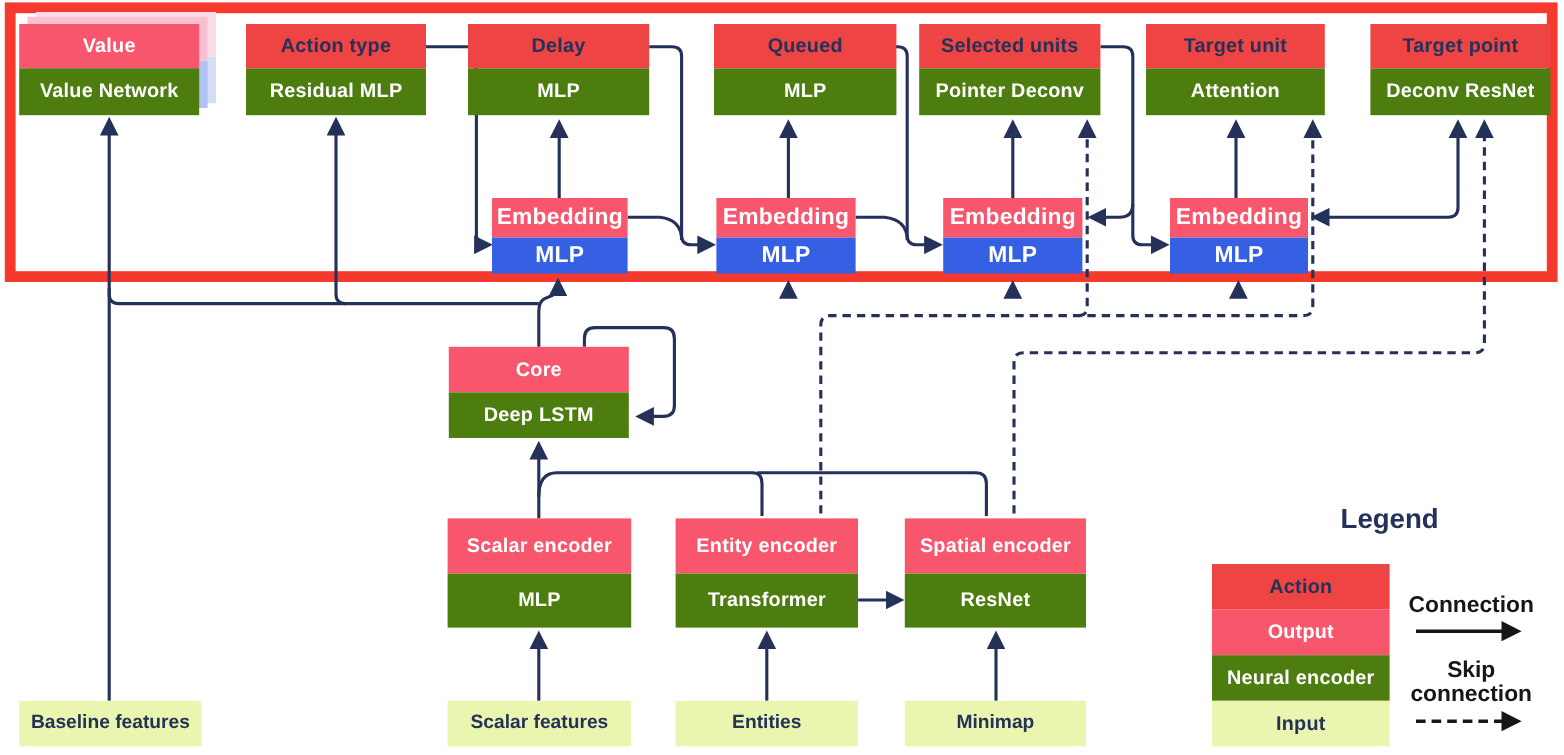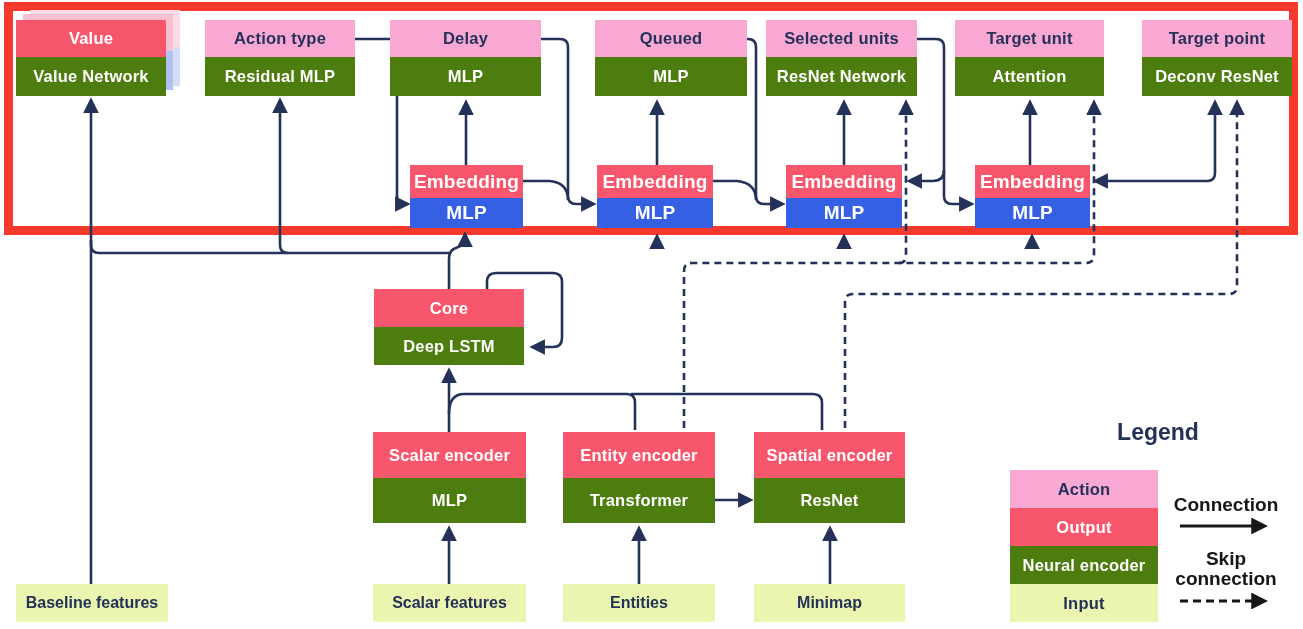--- a/index.html
+++ b/index.html
@@ -8,21 +8,21 @@
     font-family:"Liberation Sans", sans-serif;overflow:hidden;
   }
   #wires{position:absolute;left:0;top:0;z-index:1;}
   .blk{position:absolute;z-index:3;}
   .band{
     display:flex;align-items:center;justify-content:center;
     font-weight:bold;letter-spacing:.2px;
   }
   .f-head{font-size:16.5px;}
   .f-emb{font-size:19px;}
-  .yellow{background:#f9a8d4;color:#243158;}
+  .yellow{background:#ef4444;color:#243158;}
   .pink{background:#F8566D;color:#ffffff;}
   .blue{background:#4d7c0f;color:#ffffff;}
   .eblue{background:#3560E4;color:#ffffff;}
   .green{background:#EAF6AF;color:#243158;}
   .h37{height:37px;} .h39{height:39px;}
   .h33{height:33px;} .h30{height:30px;}
   .h38{height:38px;} .h46{height:46px;} .h45{height:45px;}
   .shadow{position:absolute;z-index:2;}
   .s-pink1{background:#F9C0D1;} .s-blue1{background:#AFC2F2;}
   .s-pink2{background:#FBDCE7;} .s-blue2{background:#D4DCF8;}
@@ -119,21 +119,21 @@
   <div class="blk" style="left:390px;top:20px;width:151px;">
     <div class="band yellow h37 f-head">Delay</div>
     <div class="band blue h39 f-head">MLP</div>
   </div>
   <div class="blk" style="left:578px;top:20px;width:152px;padding-left:17px;">
     <div class="band yellow h37 f-head">Queued</div>
     <div class="band blue h39 f-head">MLP</div>
   </div>
   <div class="blk" style="left:766px;top:20px;width:151px;">
     <div class="band yellow h37 f-head">Selected units</div>
-    <div class="band blue h39 f-head">ResNet Network</div>
+    <div class="band blue h39 f-head">Pointer Deconv</div>
   </div>
   <div class="blk" style="left:955px;top:20px;width:149px;">
     <div class="band yellow h37 f-head">Target unit</div>
     <div class="band blue h39 f-head">Attention</div>
   </div>
   <div class="blk" style="left:1142px;top:20px;width:150px;">
     <div class="band yellow h37 f-head">Target point</div>
     <div class="band blue h39 f-head">Deconv ResNet</div>
   </div>
 

